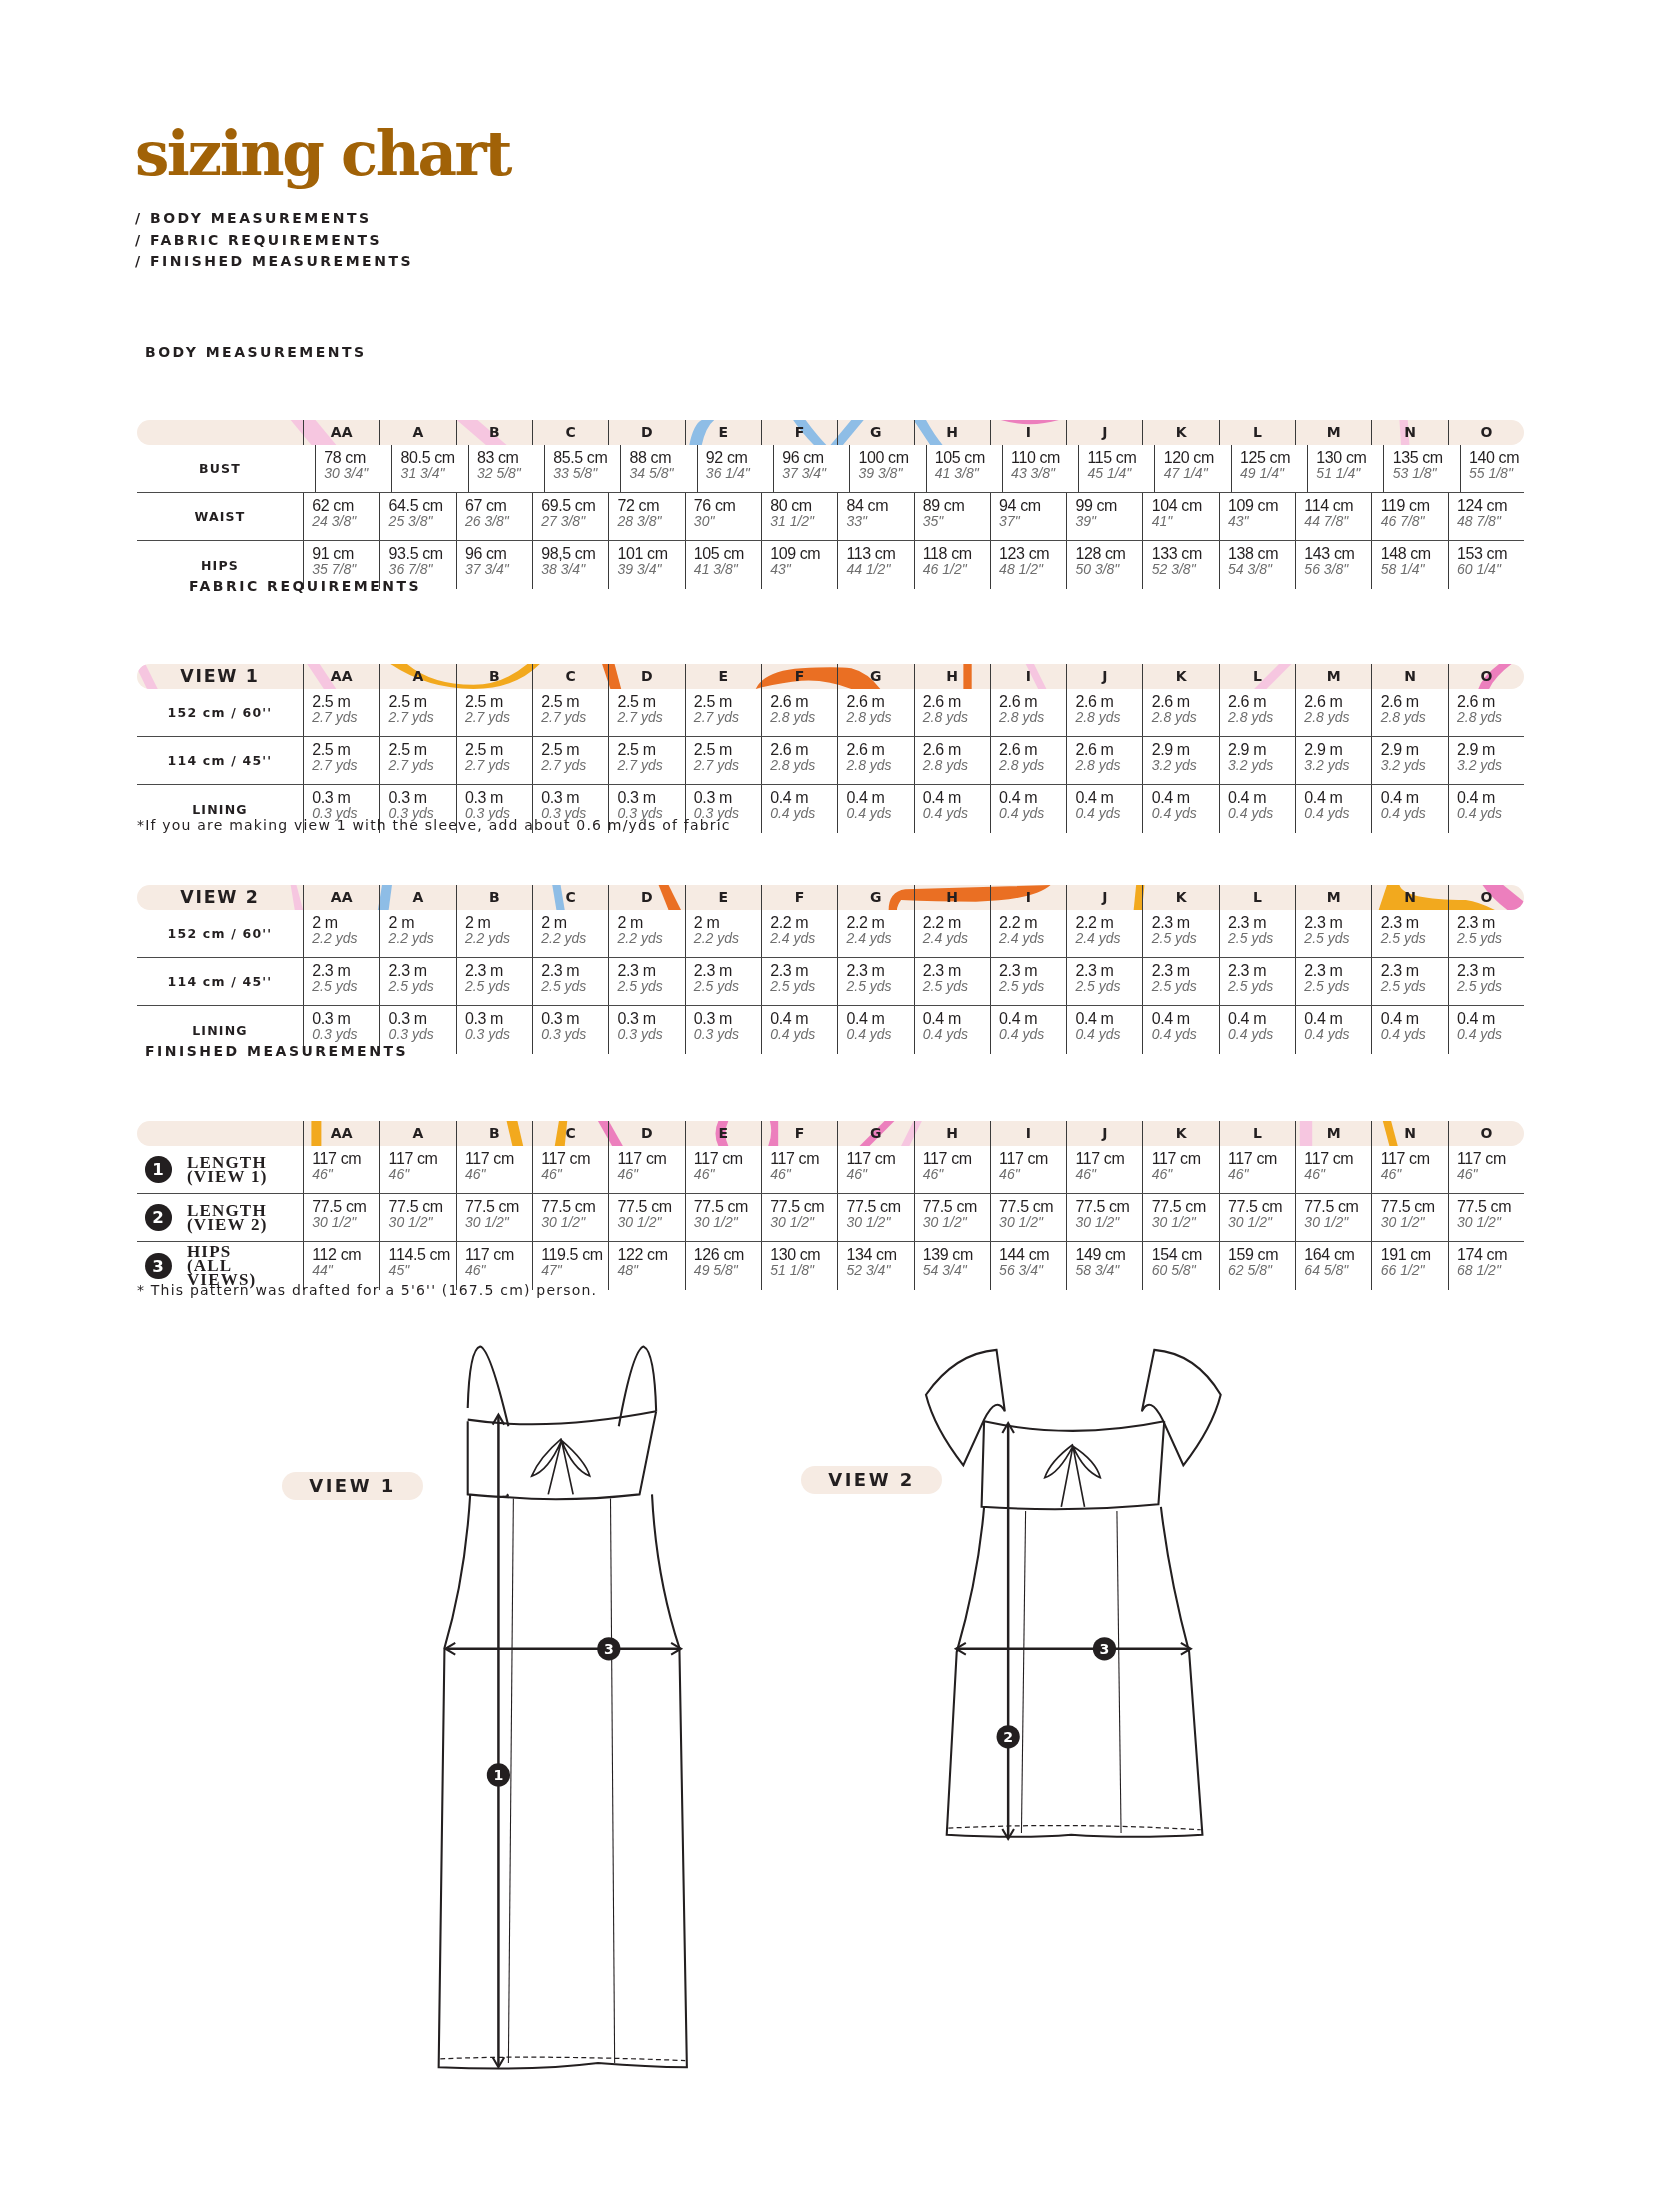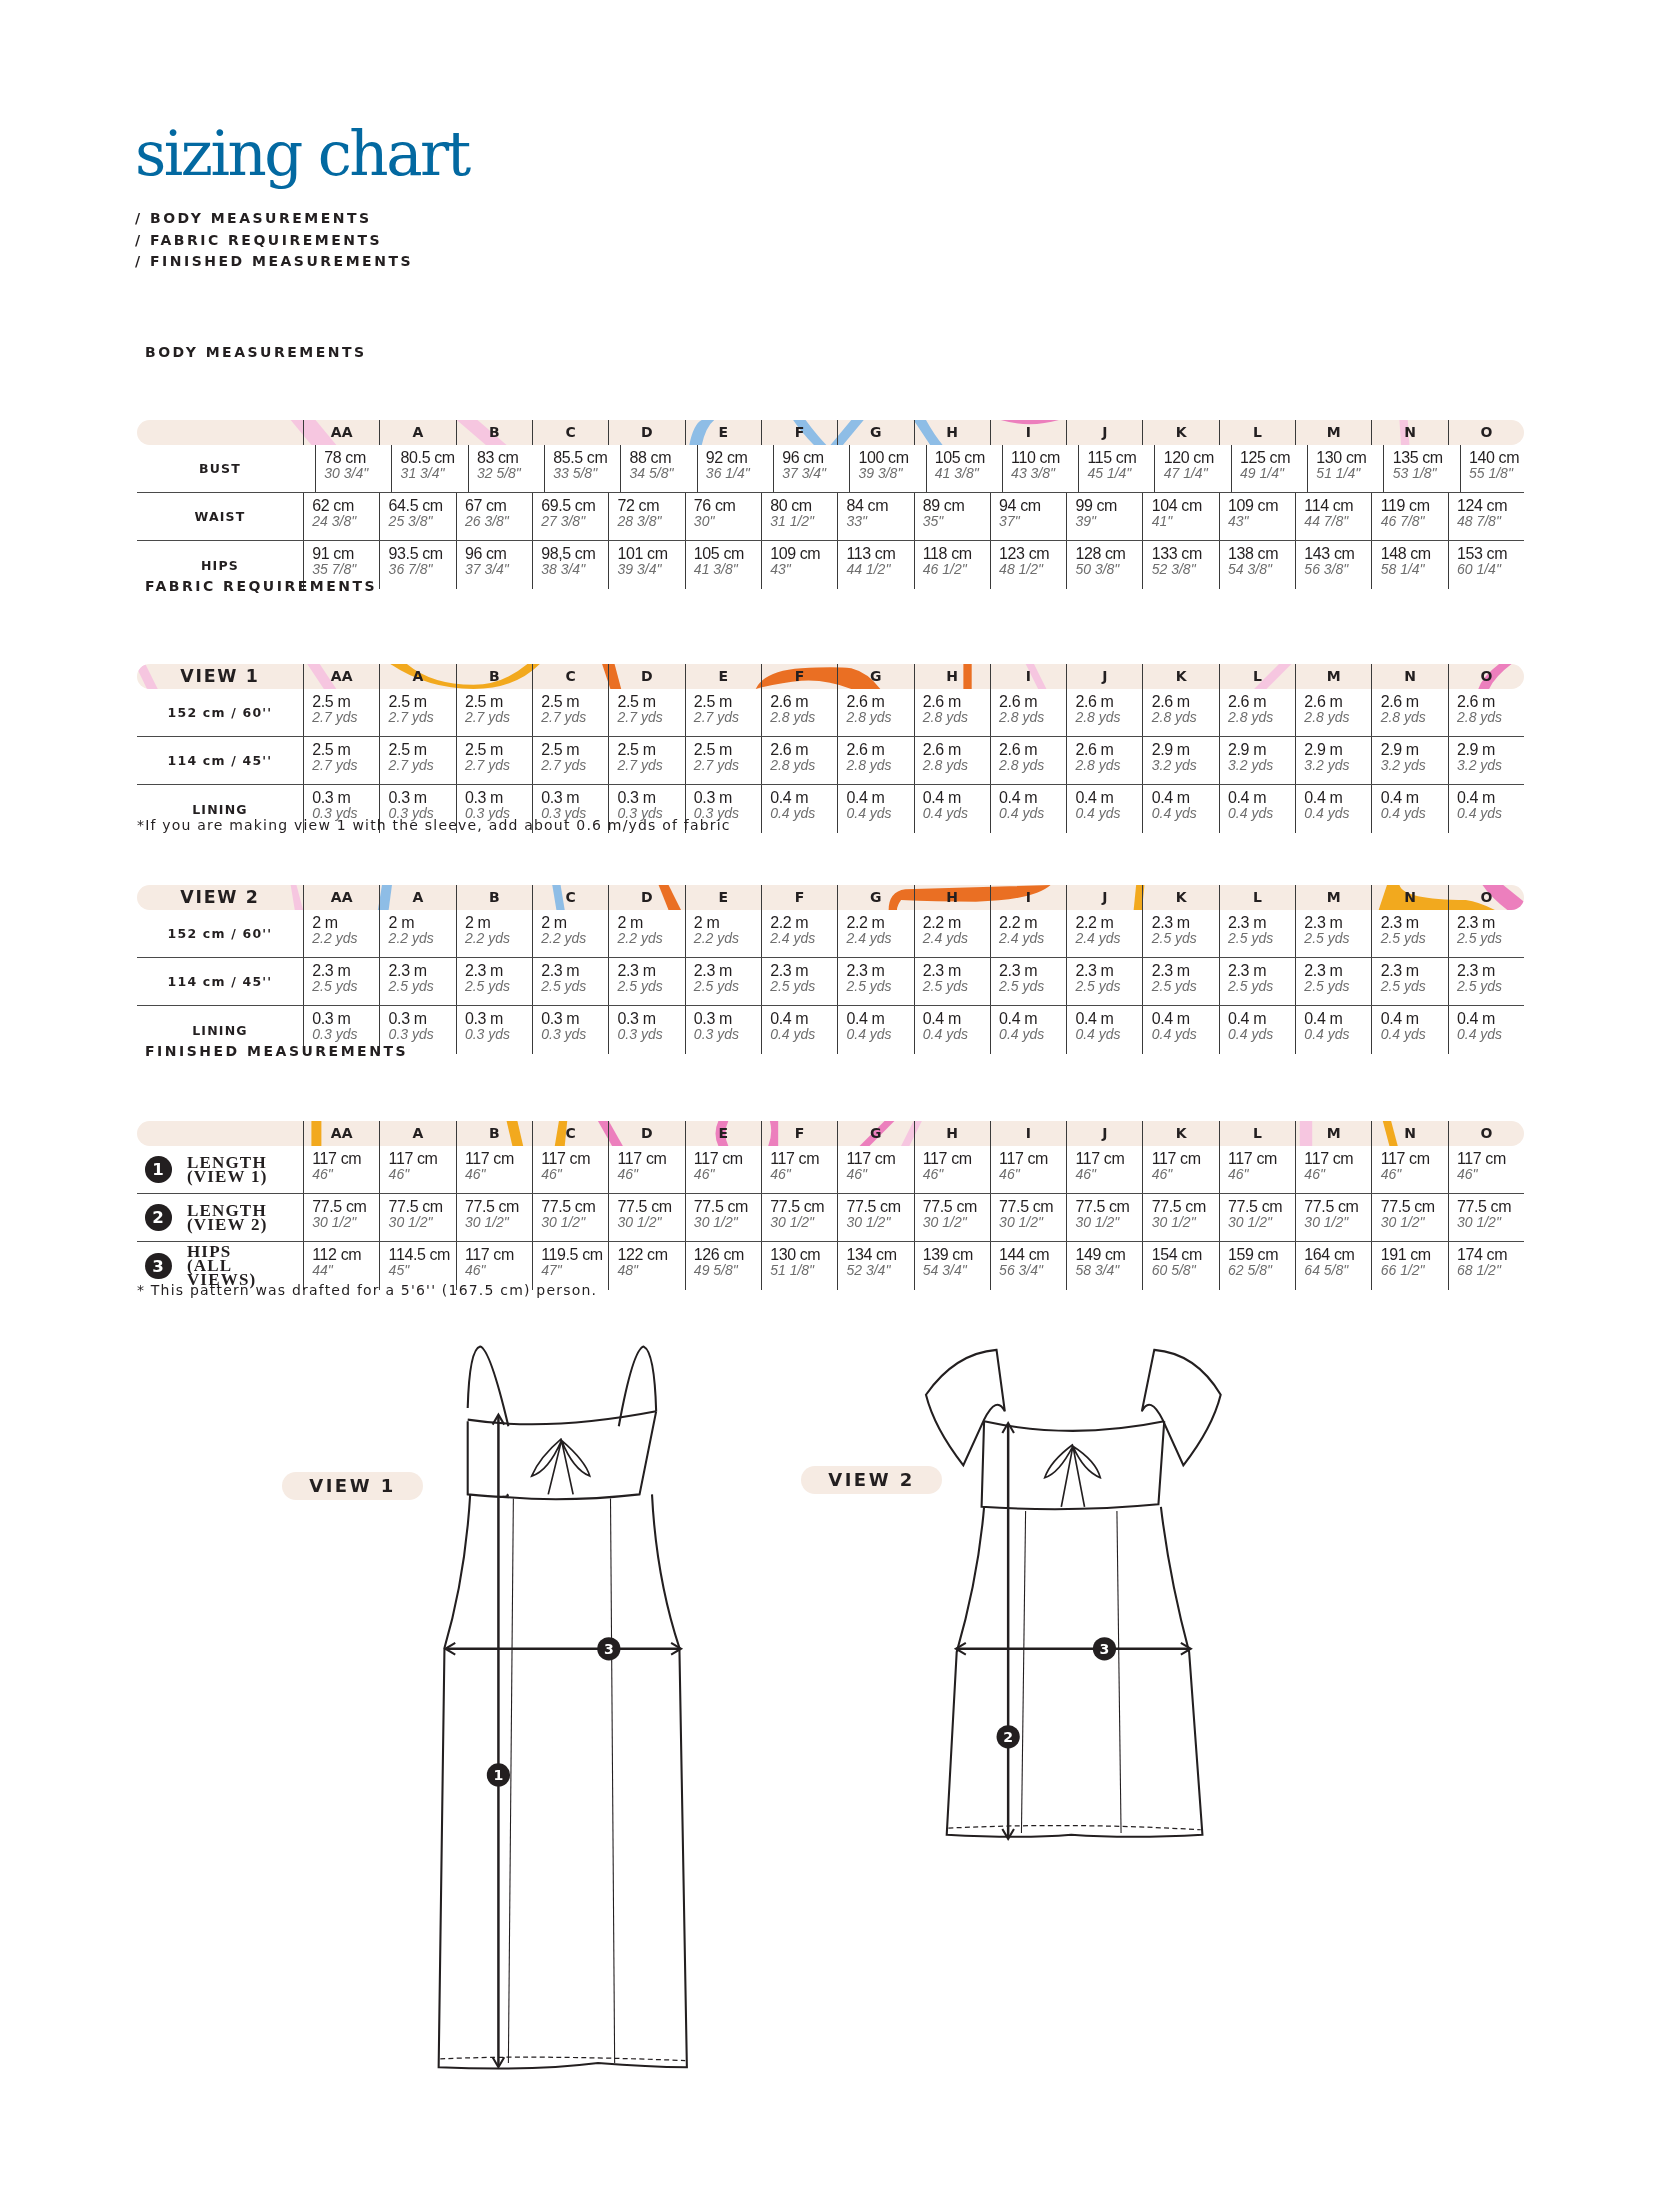--- a/index.html
+++ b/index.html
@@ -1,19 +1,19 @@
 <!DOCTYPE html>
 <html style="font-size:13.3px"><head>
 <meta charset="utf-8">
 <style>
   * { box-sizing: border-box; margin: 0; padding: 0; }
   html, body { width: 1661px; height: 2205px; background: #ffffff; }
   body { position: relative; font-family: "Liberation Sans", sans-serif; color: #231f20; overflow: hidden; }
 
-  .title { position: absolute; left: 135px; top: 123px; font-family: "DejaVu Serif", serif; font-weight: normal; font-size: 61px; letter-spacing: -2.5px; line-height: 1; color: #0369a1; }
+  .title { position: absolute; left: 135px; top: 123px; font-family: "DejaVu Serif", serif; font-weight: bold; font-size: 61px; letter-spacing: -2.5px; line-height: 1; color: #a16207; }
   .toc { position: absolute; left: 135px; top: 208px; }
   .toc div { font-family: "DejaVu Sans", sans-serif; font-weight: bold; font-size: 14px; letter-spacing: 2.5px; line-height: 21.6px; }
 
   .section-title { position: absolute; left: 145px; font-family: "DejaVu Sans", sans-serif; font-weight: bold; font-size: 14px; letter-spacing: 2.5px; }
 
   .table { position: absolute; left: 137px; width: 1387px; margin-top: 45px; }
   .band { position: relative; height: 25px; background: #f6ebe3; border-radius: 12.5px; overflow: hidden; }
   .band svg { position: absolute; left: 0; top: 0; }
   .hdr-row { position: absolute; left: 0; top: 0; height: 25px; width: 100%; display: flex; }
   .label-col { width: 166px; flex: none; }
@@ -276,21 +276,21 @@
           <div class="in">58 1/4"</div>
         </div>
         <div class="cell">
           <div class="cm">153 cm</div>
           <div class="in">60 1/4"</div>
         </div>
       </div>
     </div>
 </div>
 
-<div class="section-title" style="top:578px;">FABRIC REQUIREMENTS</div>
+<div class="section-title" style="top:578px;margin-left:44px;">FABRIC REQUIREMENTS</div>
 <div class="table" style="top:619px;">
   <div class="band">
     <svg width="1387" height="25" viewBox="0 0 1670 30">
       <path d="M0 5 L10 0 L25 30 L12 30 Z" fill="#f6c6e0"></path>
       <path d="M205 0 L220 0 L240 30 L225 30 Z" fill="#f6c6e0"></path>
       <path d="M305 0 L325 0 Q355 25 405 25 Q440 25 470 0 L485 0 Q455 30 405 30 Q350 30 305 0 Z" fill="#f2a91e"></path>
       <path d="M560 0 L575 0 L583 30 L570 30 Z" fill="#ea6f23"></path>
       <path d="M745 30 Q755 8 800 5 Q840 3 860 5 Q880 10 895 30 L860 30 Q830 18 800 20 Q775 22 745 30 Z" fill="#ea6f23"></path>
       <path d="M995 0 L1005 0 L1005 30 L995 30 Z" fill="#ea6f23"></path>
       <path d="M1070 0 L1080 0 L1095 30 L1085 30 Z" fill="#f6c6e0"></path>

